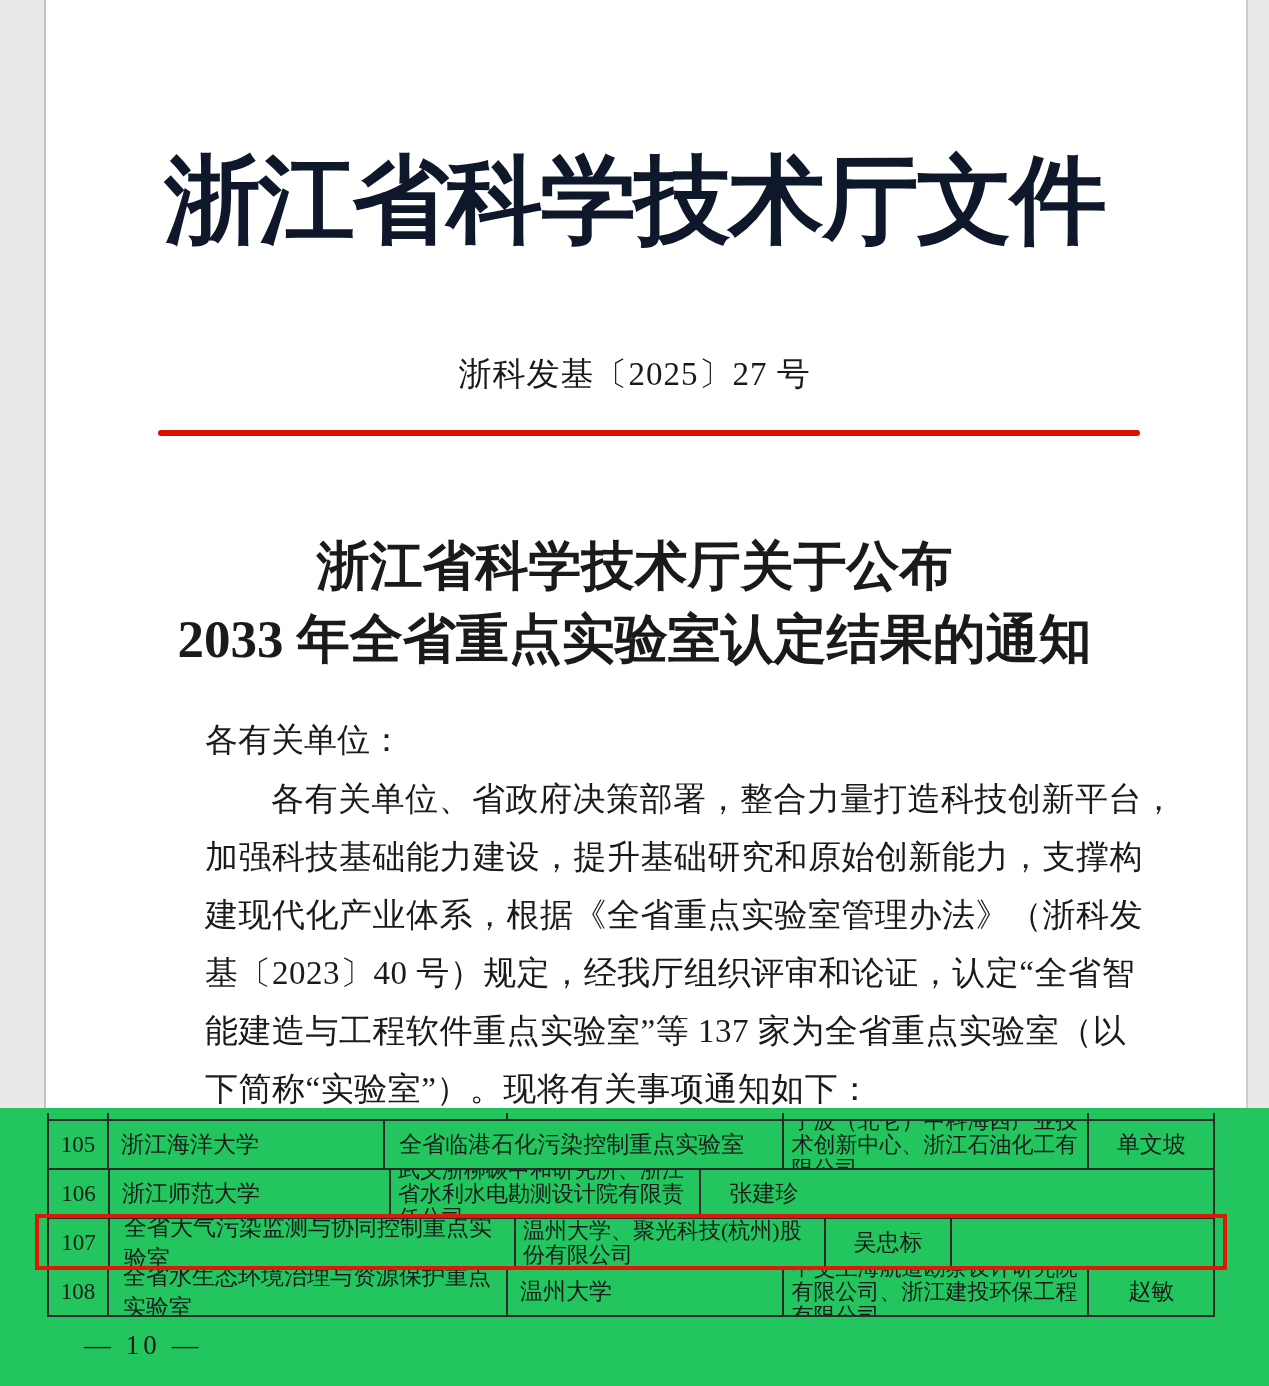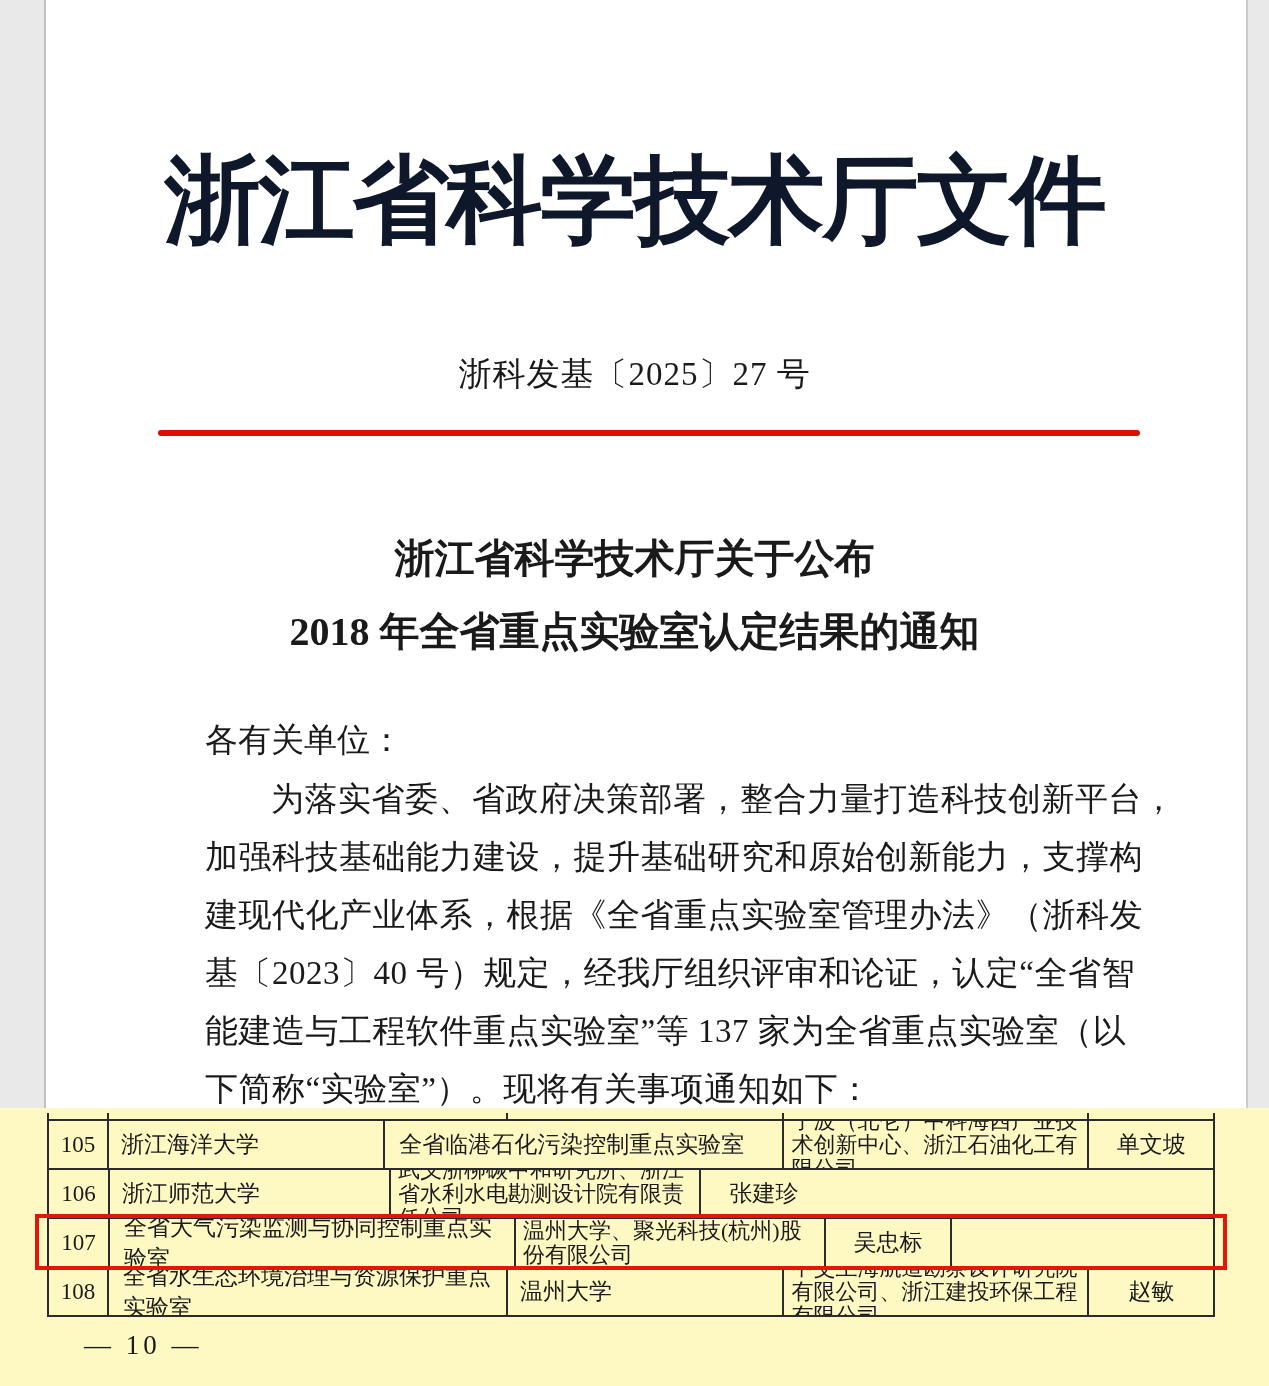--- a/index.html
+++ b/index.html
@@ -19,31 +19,31 @@
     text-align:center;font-size:96px;font-weight:900;line-height:1.15;
     letter-spacing:-2px;white-space:nowrap;
   }
   .doc-number{
     position:absolute;top:352px;left:0;width:100%;
     text-align:center;font-size:33px;letter-spacing:1px;
   }
   .red-rule{position:absolute;top:430px;left:158px;width:982px;height:6px;border-radius:3px;}
   .notice-title{
     position:absolute;left:0;width:100%;text-align:center;
-    font-size:40px;font-weight:700;white-space:nowrap;
+    font-size:53px;font-weight:700;white-space:nowrap;
   }
   .notice-title.l1{top:531px;}
   .notice-title.l2{top:604px;}
   .salutation{position:absolute;top:718px;left:205px;font-size:33px;}
   .body-lines{position:absolute;top:770px;left:205px;width:935px;}
   .body-line{font-size:33px;line-height:58px;white-space:nowrap;letter-spacing:0.5px;}
   .body-line.indent{text-indent:66px;}
 
   
-  .table-section{position:absolute;left:0;top:1108px;width:1269px;height:278px;background:#fef9c3;}
+  .table-section{position:absolute;left:0;top:1108px;width:1269px;height:278px;background:#22c55e;}
   .ktable{
     position:absolute;left:47px;top:5px;width:1168px;
     border:2px solid #2b2b2b;border-top:none;box-sizing:border-box;
     font-size:23px;
   }
   .trow{display:flex;height:49px;border-top:2px solid #2b2b2b;position:relative;box-sizing:border-box;}
   .trow.stub{height:6px;border-top:none;}
   .tcell{
     box-sizing:border-box;border-right:2px solid #2b2b2b;
     display:flex;align-items:center;overflow:hidden;
@@ -68,25 +68,25 @@
 
 <div class="stage">
   <div class="gray-strip left"></div>
   <div class="gray-strip right"></div>
 
   <div class="letterhead-title" style="color: #0f172a;">浙江省科学技术厅文件</div>
   <div class="doc-number">浙科发基〔2025〕27 号</div>
   <div class="red-rule" style="background: rgb(217, 15, 0);"></div>
 
   <div class="notice-title l1">浙江省科学技术厅关于公布</div>
-  <div class="notice-title l2">2018 年全省重点实验室认定结果的通知</div>
+  <div class="notice-title l2">2033 年全省重点实验室认定结果的通知</div>
 
   <div class="salutation">各有关单位：</div>
   <div class="body-lines" id="body-lines">
-      <div class="body-line indent">为落实省委、省政府决策部署，整合力量打造科技创新平台，</div>
+      <div class="body-line indent">各有关单位、省政府决策部署，整合力量打造科技创新平台，</div>
       <div class="body-line">加强科技基础能力建设，提升基础研究和原始创新能力，支撑构</div>
       <div class="body-line">建现代化产业体系，根据《全省重点实验室管理办法》（浙科发</div>
       <div class="body-line">基〔2023〕40 号）规定，经我厅组织评审和论证，认定“全省智</div>
       <div class="body-line">能建造与工程软件重点实验室”等 137 家为全省重点实验室（以</div>
       <div class="body-line">下简称“实验室”）。现将有关事项通知如下：</div>
     </div>
 
   <div class="table-section">
     <div class="ktable" id="ktable">
         <div class="trow stub">

